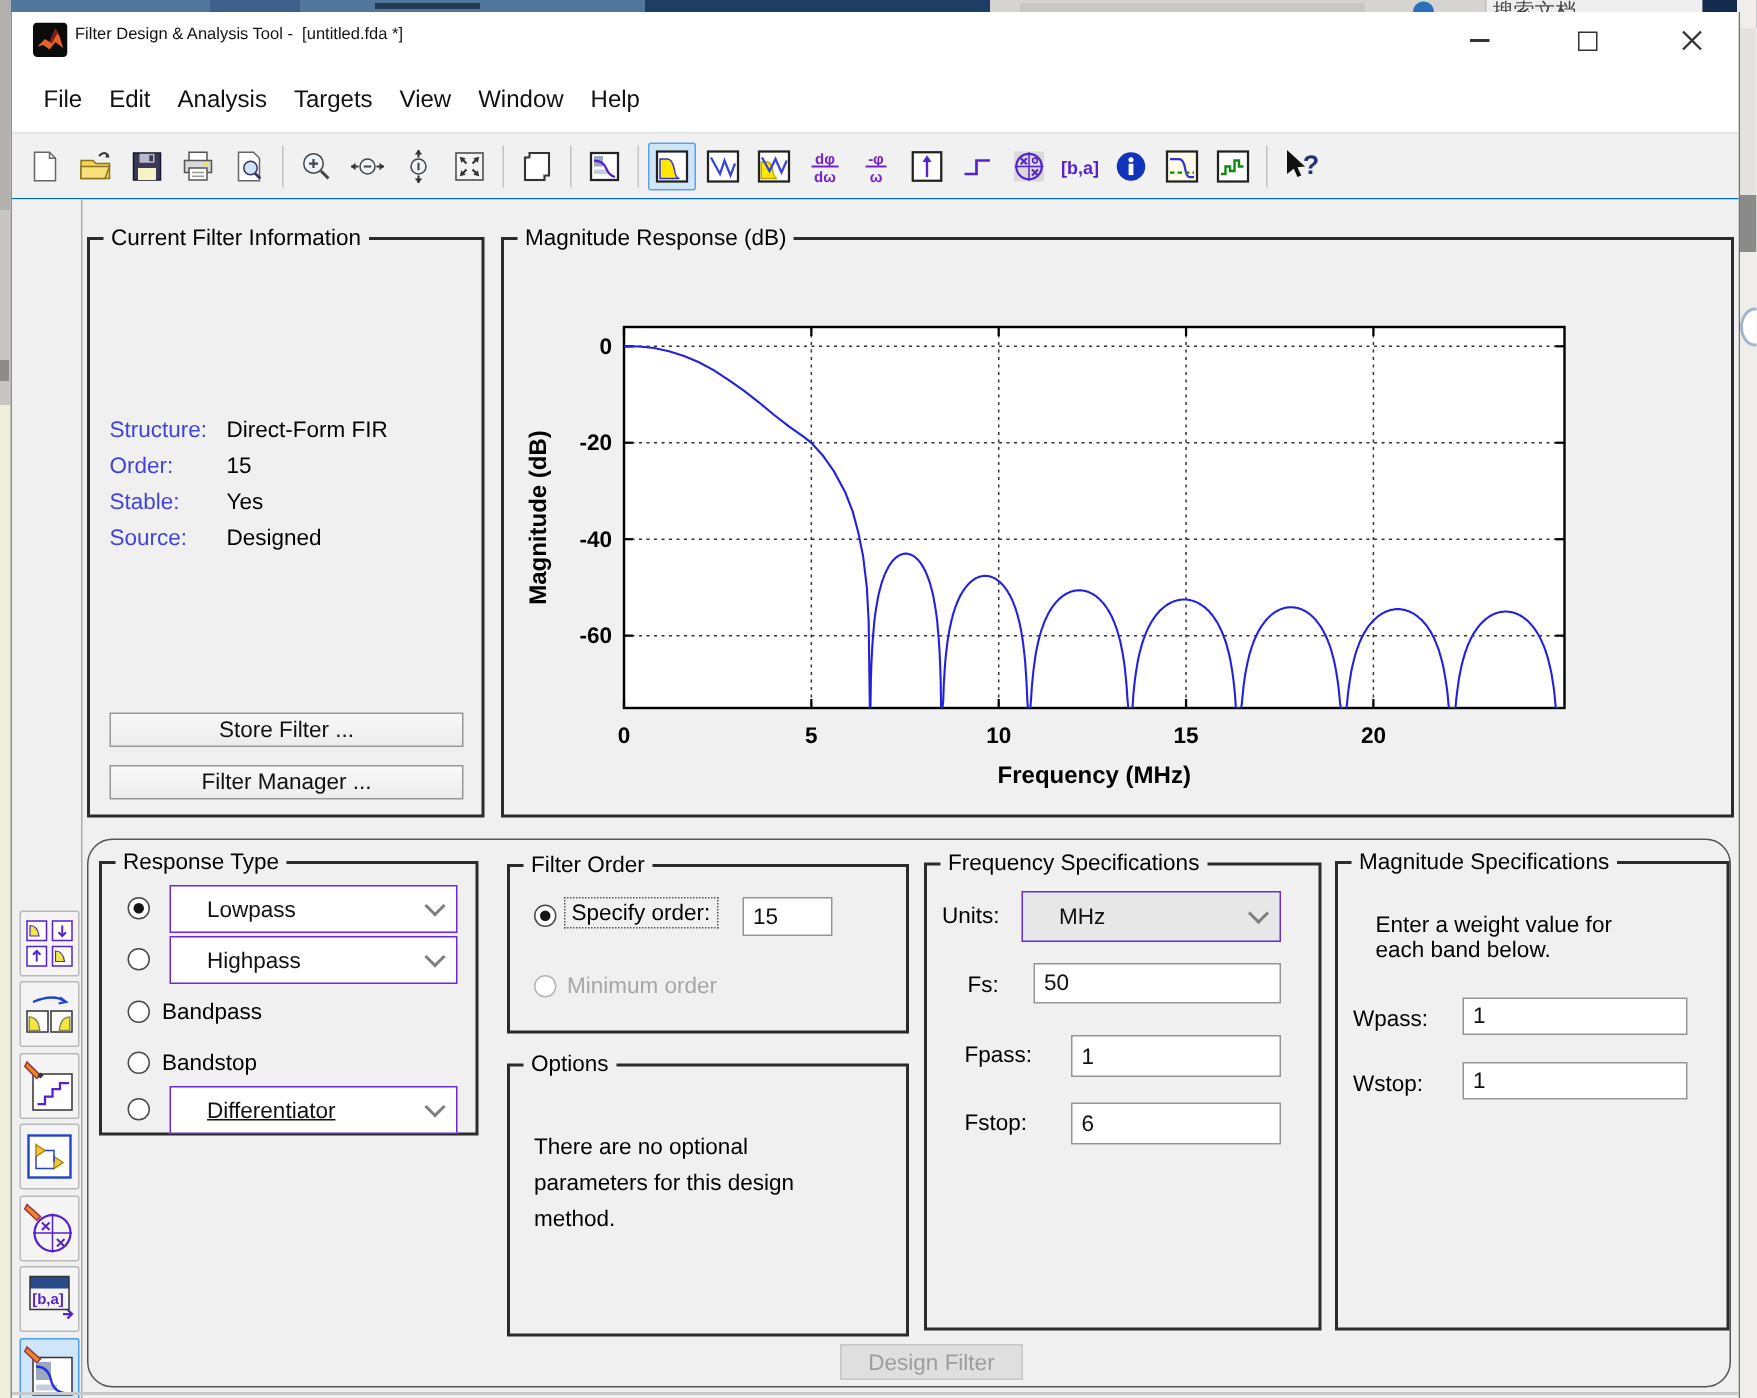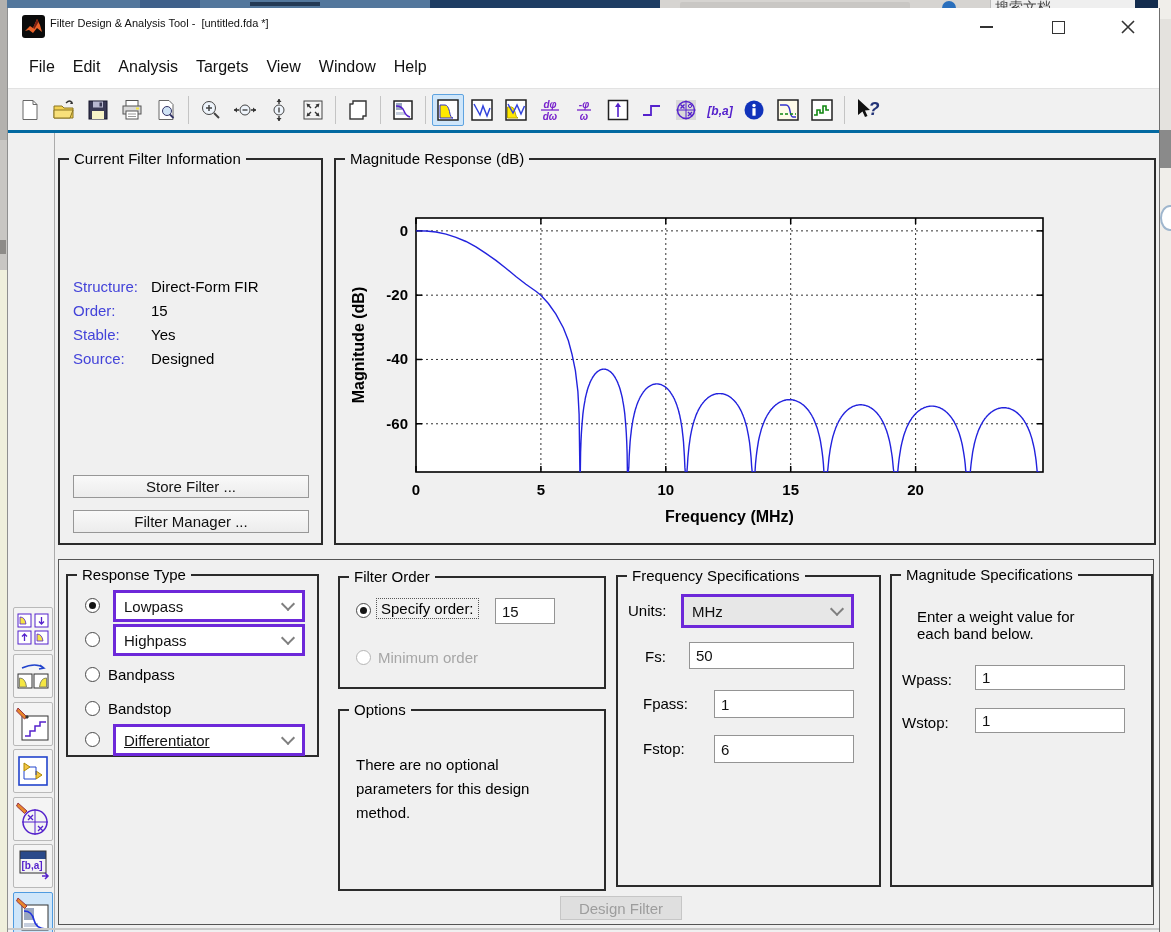--- a/index.html
+++ b/index.html
@@ -6,32 +6,32 @@
   body{width:1171px;height:932px;overflow:hidden;font-family:"Liberation Sans",sans-serif;background:#f0f0f0;position:relative;}
   .abs{position:absolute;}
   .screen{position:absolute;left:0;top:0;width:1171px;height:932px;background:#e8e6e2;}
   
   .win{position:absolute;left:7px;top:8px;width:1151px;height:924px;background:#f0f0f0;border-left:1px solid #8f8f8f;border-right:1px solid #6f6f6f;}
   .titlebar{position:absolute;left:0;top:0;width:100%;height:38px;background:#ffffff;}
   .title-text{position:absolute;left:42px;top:9px;font-size:11px;color:#111;white-space:pre;}
   .winctl{position:absolute;top:0;width:46px;height:38px;display:flex;align-items:center;justify-content:center;}
   .menubar{position:absolute;left:0;top:38px;width:100%;height:42px;background:#ffffff;display:flex;align-items:center;padding-left:12px;box-sizing:border-box;}
   .menu-item{font-size:16px;color:#111;padding:4px 9px;cursor:default;}
-  .toolbar{position:absolute;left:0;top:80px;width:100%;height:45px;background:#f1f1f1;border-top:1px solid #e2e2e2;border-bottom:3px solid #0369a1;display:flex;align-items:center;padding-left:5px;box-sizing:border-box;font-style:italic;}
+  .toolbar{position:absolute;left:0;top:80px;width:100%;height:45px;background:#f1f1f1;border-top:1px solid #e2e2e2;border-bottom:1px solid #0369a1;display:flex;align-items:center;padding-left:5px;box-sizing:border-box;}
   .tbtn{width:30px;height:30px;border:1px solid transparent;border-radius:2px;display:flex;align-items:center;justify-content:center;margin:0 1px;background:transparent;}
   .tbtn.sel{background:#cfe6fa;border:1px solid #5ea3e0;}
   .tsep{width:1px;height:28px;background:#c4c4c4;margin:0 5px;}
   
   .gbox{position:absolute;border:2px solid #2b2b2b;}
   .gtitle{position:absolute;top:-10px;left:9px;background:#f0f0f0;padding:0 5px;font-size:15px;color:#000;white-space:nowrap;}
   
   .radio{position:absolute;width:15px;height:15px;border-radius:50%;border:1px solid #4a4a4a;background:#fff;box-sizing:border-box;}
   .radio.sel::after{content:"";position:absolute;left:3px;top:3px;width:7px;height:7px;border-radius:50%;background:#151515;}
   .radio.dis{border-color:#b5b5b5;}
-  .selbox{position:absolute;background:#fff;border:3px solid #6d28d9;box-sizing:border-box;font-size:15px;color:#111;display:flex;align-items:center;padding-left:8px;}
+  .selbox{position:absolute;background:#fff;border:1px solid #6d28d9;box-sizing:border-box;font-size:15px;color:#111;display:flex;align-items:center;padding-left:24px;}
   .selbox.gray{background:#e7e7e7;}
   .chev{position:absolute;right:9px;top:50%;width:8px;height:8px;border-left:2px solid #7f7f7f;border-bottom:2px solid #7f7f7f;transform:translateY(-70%) rotate(-45deg);}
   .tinput{position:absolute;border:1px solid #949494;background:#fff;font-size:15px;color:#111;padding:1px 6px;box-sizing:border-box;font-family:"Liberation Sans",sans-serif;}
   .btn{position:absolute;background:linear-gradient(#f9f9f9,#ececec);border:1px solid #979797;font-size:15px;color:#111;display:flex;align-items:center;justify-content:center;box-sizing:border-box;}
   .btn.dis{background:#dfdfdf;border:1px solid #c6c6c6;color:#9d9d9d;}
   .lbl{position:absolute;font-size:15px;color:#000;white-space:nowrap;}
   .lbl.blue{color:#4343d9;}
   .lbl.gray{color:#a6a6a6;}
   .dotted{border:1px dotted #555;padding:1px 4px;}
   
@@ -408,21 +408,21 @@
             <line x1="80" y1="263.77215189873414" x2="86" y2="263.77215189873414" stroke="#000" stroke-width="1.5"></line>
             <line x1="707" y1="263.77215189873414" x2="701" y2="263.77215189873414" stroke="#000" stroke-width="1.5"></line>
             <text x="72" y="268.77215189873414" text-anchor="end" class="tick">-60</text>
             <rect x="80" y="58" width="627" height="254" fill="none" stroke="#000" stroke-width="1.6"></rect>
             <text x="393.5" y="362" text-anchor="middle" class="axlabel">Frequency (MHz)</text>
             <text x="28" y="185" text-anchor="middle" class="axlabel" transform="rotate(-90 28 185)">Magnitude (dB)</text>
             <polyline points="80.0,70.9 90.0,71.0 100.0,72.0 110.0,74.1 120.0,77.3 130.0,81.5 140.0,86.9 149.9,93.4 159.9,100.4 169.9,108.2 179.9,116.5 189.9,124.2 199.9,131.3 204.9,135.2 212.4,143.5 219.9,154.1 227.4,168.0 232.4,180.8 236.1,194.6 239.4,210.7 241.9,231.6 243.1,254.1 243.9,312.0 244.3,312.0 244.6,292.6 245.0,281.3 245.4,273.3 245.8,267.1 246.2,262.1 246.6,257.8 246.9,254.1 247.3,250.9 247.7,248.0 248.1,245.4 248.5,243.0 248.9,240.9 249.2,238.9 249.6,237.0 250.0,235.3 250.4,233.7 250.8,232.2 251.2,230.8 251.5,229.5 251.9,228.3 252.3,227.1 252.7,226.0 253.1,224.9 253.5,224.0 253.8,223.0 254.2,222.1 254.6,221.3 255.0,220.5 255.4,219.7 255.8,219.0 256.1,218.3 256.5,217.6 256.9,217.0 257.3,216.4 257.7,215.8 258.1,215.3 258.4,214.8 258.8,214.3 259.2,213.8 259.6,213.4 260.0,213.0 260.4,212.6 260.8,212.2 261.1,211.9 261.5,211.6 261.9,211.3 262.3,211.0 262.7,210.8 263.1,210.5 263.4,210.3 263.8,210.1 264.2,209.9 264.6,209.8 265.0,209.6 265.4,209.5 265.7,209.4 266.1,209.3 266.5,209.2 266.9,209.2 267.3,209.1 267.7,209.1 268.0,209.1 268.4,209.1 268.8,209.2 269.2,209.2 269.6,209.3 270.0,209.4 270.3,209.5 270.7,209.6 271.1,209.8 271.5,209.9 271.9,210.1 272.3,210.3 272.6,210.5 273.0,210.8 273.4,211.0 273.8,211.3 274.2,211.6 274.6,211.9 274.9,212.2 275.3,212.6 275.7,213.0 276.1,213.4 276.5,213.8 276.9,214.3 277.3,214.8 277.6,215.3 278.0,215.8 278.4,216.4 278.8,217.0 279.2,217.6 279.6,218.3 279.9,219.0 280.3,219.7 280.7,220.5 281.1,221.3 281.5,222.1 281.9,223.0 282.2,224.0 282.6,224.9 283.0,226.0 283.4,227.1 283.8,228.3 284.2,229.5 284.5,230.8 284.9,232.2 285.3,233.7 285.7,235.3 286.1,237.0 286.5,238.9 286.8,240.9 287.2,243.0 287.6,245.4 288.0,248.0 288.4,250.9 288.8,254.1 289.1,257.8 289.5,262.1 289.9,267.1 290.3,273.3 290.7,281.3 291.1,292.6 291.4,312.0 291.8,312.0 292.3,312.0 292.8,307.4 293.2,296.1 293.7,288.1 294.1,281.9 294.6,276.8 295.1,272.6 295.5,268.9 296.0,265.7 296.5,262.8 296.9,260.2 297.4,257.8 297.9,255.6 298.3,253.7 298.8,251.8 299.2,250.1 299.7,248.5 300.2,247.0 300.6,245.6 301.1,244.3 301.6,243.1 302.0,241.9 302.5,240.8 303.0,239.7 303.4,238.7 303.9,237.8 304.3,236.9 304.8,236.1 305.3,235.3 305.7,234.5 306.2,233.8 306.7,233.1 307.1,232.4 307.6,231.8 308.1,231.2 308.5,230.6 309.0,230.1 309.4,229.6 309.9,229.1 310.4,228.6 310.8,228.2 311.3,227.8 311.8,227.4 312.2,227.0 312.7,226.7 313.2,226.4 313.6,226.1 314.1,225.8 314.5,225.5 315.0,225.3 315.5,225.1 315.9,224.9 316.4,224.7 316.9,224.5 317.3,224.4 317.8,224.3 318.3,224.2 318.7,224.1 319.2,224.0 319.6,224.0 320.1,223.9 320.6,223.9 321.0,223.9 321.5,223.9 322.0,224.0 322.4,224.0 322.9,224.1 323.4,224.2 323.8,224.3 324.3,224.4 324.7,224.5 325.2,224.7 325.7,224.9 326.1,225.1 326.6,225.3 327.1,225.5 327.5,225.8 328.0,226.1 328.5,226.4 328.9,226.7 329.4,227.0 329.8,227.4 330.3,227.8 330.8,228.2 331.2,228.6 331.7,229.1 332.2,229.6 332.6,230.1 333.1,230.6 333.6,231.2 334.0,231.8 334.5,232.4 334.9,233.1 335.4,233.8 335.9,234.5 336.3,235.3 336.8,236.1 337.3,236.9 337.7,237.8 338.2,238.7 338.7,239.7 339.1,240.8 339.6,241.9 340.0,243.1 340.5,244.3 341.0,245.6 341.4,247.0 341.9,248.5 342.4,250.1 342.8,251.8 343.3,253.7 343.8,255.6 344.2,257.8 344.7,260.2 345.1,262.8 345.6,265.7 346.1,268.9 346.5,272.6 347.0,276.8 347.5,281.9 347.9,288.1 348.4,296.1 348.9,307.4 349.3,312.0 349.8,312.0 350.3,312.0 350.9,312.0 351.4,305.8 351.9,297.8 352.5,291.5 353.0,286.5 353.6,282.2 354.1,278.5 354.6,275.3 355.2,272.4 355.7,269.8 356.3,267.4 356.8,265.3 357.3,263.3 357.9,261.5 358.4,259.7 359.0,258.2 359.5,256.7 360.0,255.3 360.6,253.9 361.1,252.7 361.7,251.5 362.2,250.4 362.7,249.4 363.3,248.4 363.8,247.4 364.4,246.6 364.9,245.7 365.4,244.9 366.0,244.1 366.5,243.4 367.1,242.7 367.6,242.1 368.1,241.4 368.7,240.8 369.2,240.3 369.7,239.7 370.3,239.2 370.8,238.7 371.4,238.3 371.9,237.8 372.4,237.4 373.0,237.0 373.5,236.7 374.1,236.3 374.6,236.0 375.1,235.7 375.7,235.4 376.2,235.2 376.8,235.0 377.3,234.7 377.8,234.5 378.4,234.4 378.9,234.2 379.5,234.0 380.0,233.9 380.5,233.8 381.1,233.7 381.6,233.7 382.2,233.6 382.7,233.6 383.2,233.6 383.8,233.6 384.3,233.6 384.9,233.6 385.4,233.7 385.9,233.7 386.5,233.8 387.0,233.9 387.6,234.0 388.1,234.2 388.6,234.4 389.2,234.5 389.7,234.7 390.3,235.0 390.8,235.2 391.3,235.4 391.9,235.7 392.4,236.0 393.0,236.3 393.5,236.7 394.0,237.0 394.6,237.4 395.1,237.8 395.6,238.3 396.2,238.7 396.7,239.2 397.3,239.7 397.8,240.3 398.3,240.8 398.9,241.4 399.4,242.1 400.0,242.7 400.5,243.4 401.0,244.1 401.6,244.9 402.1,245.7 402.7,246.6 403.2,247.4 403.7,248.4 404.3,249.4 404.8,250.4 405.4,251.5 405.9,252.7 406.4,253.9 407.0,255.3 407.5,256.7 408.1,258.2 408.6,259.7 409.1,261.5 409.7,263.3 410.2,265.3 410.8,267.4 411.3,269.8 411.8,272.4 412.4,275.3 412.9,278.5 413.5,282.2 414.0,286.5 414.5,291.5 415.1,297.8 415.6,305.8 416.2,312.0 416.7,312.0 417.2,312.0 417.8,312.0 418.4,312.0 419.0,311.9 419.5,303.9 420.1,297.7 420.7,292.6 421.3,288.3 421.9,284.6 422.4,281.4 423.0,278.5 423.6,275.9 424.2,273.6 424.8,271.4 425.3,269.4 425.9,267.6 426.5,265.9 427.1,264.3 427.7,262.8 428.2,261.4 428.8,260.1 429.4,258.8 430.0,257.6 430.6,256.5 431.1,255.5 431.7,254.5 432.3,253.6 432.9,252.7 433.5,251.8 434.0,251.0 434.6,250.2 435.2,249.5 435.8,248.8 436.4,248.2 436.9,247.5 437.5,246.9 438.1,246.4 438.7,245.8 439.3,245.3 439.8,244.8 440.4,244.4 441.0,244.0 441.6,243.5 442.2,243.2 442.7,242.8 443.3,242.5 443.9,242.1 444.5,241.8 445.0,241.6 445.6,241.3 446.2,241.1 446.8,240.8 447.4,240.6 447.9,240.5 448.5,240.3 449.1,240.2 449.7,240.0 450.3,239.9 450.8,239.8 451.4,239.8 452.0,239.7 452.6,239.7 453.2,239.7 453.7,239.7 454.3,239.7 454.9,239.7 455.5,239.8 456.1,239.8 456.6,239.9 457.2,240.0 457.8,240.2 458.4,240.3 459.0,240.5 459.5,240.6 460.1,240.8 460.7,241.1 461.3,241.3 461.9,241.6 462.4,241.8 463.0,242.1 463.6,242.5 464.2,242.8 464.8,243.2 465.3,243.5 465.9,244.0 466.5,244.4 467.1,244.8 467.7,245.3 468.2,245.8 468.8,246.4 469.4,246.9 470.0,247.5 470.5,248.2 471.1,248.8 471.7,249.5 472.3,250.2 472.9,251.0 473.4,251.8 474.0,252.7 474.6,253.6 475.2,254.5 475.8,255.5 476.3,256.5 476.9,257.6 477.5,258.8 478.1,260.1 478.7,261.4 479.2,262.8 479.8,264.3 480.4,265.9 481.0,267.6 481.6,269.4 482.1,271.4 482.7,273.6 483.3,275.9 483.9,278.5 484.5,281.4 485.0,284.6 485.6,288.3 486.2,292.6 486.8,297.7 487.4,303.9 487.9,311.9 488.5,312.0 489.1,312.0 489.7,312.0 490.2,312.0 490.8,312.0 491.4,312.0 491.9,309.0 492.5,302.8 493.0,297.7 493.6,293.5 494.1,289.8 494.7,286.6 495.3,283.7 495.8,281.1 496.4,278.7 496.9,276.5 497.5,274.6 498.1,272.7 498.6,271.0 499.2,269.4 499.7,267.9 500.3,266.5 500.9,265.2 501.4,264.0 502.0,262.8 502.5,261.7 503.1,260.6 503.7,259.6 504.2,258.7 504.8,257.8 505.3,257.0 505.9,256.2 506.5,255.4 507.0,254.7 507.6,254.0 508.1,253.3 508.7,252.7 509.3,252.1 509.8,251.5 510.4,251.0 510.9,250.5 511.5,250.0 512.1,249.5 512.6,249.1 513.2,248.7 513.7,248.3 514.3,247.9 514.9,247.6 515.4,247.3 516.0,247.0 516.5,246.7 517.1,246.4 517.7,246.2 518.2,246.0 518.8,245.8 519.3,245.6 519.9,245.4 520.4,245.3 521.0,245.2 521.6,245.1 522.1,245.0 522.7,244.9 523.2,244.9 523.8,244.8 524.4,244.8 524.9,244.8 525.5,244.8 526.0,244.9 526.6,244.9 527.2,245.0 527.7,245.1 528.3,245.2 528.8,245.3 529.4,245.4 530.0,245.6 530.5,245.8 531.1,246.0 531.6,246.2 532.2,246.4 532.8,246.7 533.3,247.0 533.9,247.3 534.4,247.6 535.0,247.9 535.6,248.3 536.1,248.7 536.7,249.1 537.2,249.5 537.8,250.0 538.4,250.5 538.9,251.0 539.5,251.5 540.0,252.1 540.6,252.7 541.2,253.3 541.7,254.0 542.3,254.7 542.8,255.4 543.4,256.2 544.0,257.0 544.5,257.8 545.1,258.7 545.6,259.6 546.2,260.6 546.7,261.7 547.3,262.8 547.9,264.0 548.4,265.2 549.0,266.5 549.5,267.9 550.1,269.4 550.7,271.0 551.2,272.7 551.8,274.6 552.3,276.5 552.9,278.7 553.5,281.1 554.0,283.7 554.6,286.6 555.1,289.8 555.7,293.5 556.3,297.7 556.8,302.8 557.4,309.0 557.9,312.0 558.5,312.0 559.1,312.0 559.6,312.0 560.2,312.0 560.8,312.0 561.4,312.0 561.9,310.3 562.5,304.1 563.1,299.0 563.7,294.8 564.3,291.1 564.8,287.8 565.4,285.0 566.0,282.4 566.6,280.0 567.2,277.8 567.7,275.8 568.3,274.0 568.9,272.3 569.5,270.7 570.0,269.2 570.6,267.8 571.2,266.5 571.8,265.2 572.4,264.1 572.9,263.0 573.5,261.9 574.1,260.9 574.7,260.0 575.3,259.1 575.8,258.2 576.4,257.4 577.0,256.7 577.6,255.9 578.2,255.3 578.7,254.6 579.3,254.0 579.9,253.4 580.5,252.8 581.1,252.3 581.6,251.8 582.2,251.3 582.8,250.8 583.4,250.4 584.0,250.0 584.5,249.6 585.1,249.2 585.7,248.9 586.3,248.6 586.9,248.3 587.4,248.0 588.0,247.7 588.6,247.5 589.2,247.3 589.8,247.1 590.3,246.9 590.9,246.7 591.5,246.6 592.1,246.5 592.7,246.4 593.2,246.3 593.8,246.2 594.4,246.1 595.0,246.1 595.5,246.1 596.1,246.1 596.7,246.1 597.3,246.1 597.9,246.2 598.4,246.3 599.0,246.4 599.6,246.5 600.2,246.6 600.8,246.7 601.3,246.9 601.9,247.1 602.5,247.3 603.1,247.5 603.7,247.7 604.2,248.0 604.8,248.3 605.4,248.6 606.0,248.9 606.6,249.2 607.1,249.6 607.7,250.0 608.3,250.4 608.9,250.8 609.5,251.3 610.0,251.8 610.6,252.3 611.2,252.8 611.8,253.4 612.4,254.0 612.9,254.6 613.5,255.3 614.1,255.9 614.7,256.7 615.3,257.4 615.8,258.2 616.4,259.1 617.0,260.0 617.6,260.9 618.2,261.9 618.7,263.0 619.3,264.1 619.9,265.2 620.5,266.5 621.0,267.8 621.6,269.2 622.2,270.7 622.8,272.3 623.4,274.0 623.9,275.8 624.5,277.8 625.1,280.0 625.7,282.4 626.3,285.0 626.8,287.8 627.4,291.1 628.0,294.8 628.6,299.0 629.2,304.1 629.7,310.3 630.3,312.0 630.9,312.0 631.5,312.0 632.1,312.0 632.6,312.0 633.2,312.0 633.8,312.0 634.3,311.9 634.9,305.7 635.5,300.6 636.1,296.4 636.6,292.7 637.2,289.4 637.8,286.6 638.3,284.0 638.9,281.6 639.5,279.4 640.1,277.4 640.6,275.6 641.2,273.9 641.8,272.3 642.3,270.8 642.9,269.4 643.5,268.1 644.1,266.9 644.6,265.7 645.2,264.6 645.8,263.5 646.3,262.5 646.9,261.6 647.5,260.7 648.1,259.9 648.6,259.0 649.2,258.3 649.8,257.6 650.3,256.9 650.9,256.2 651.5,255.6 652.1,255.0 652.6,254.4 653.2,253.9 653.8,253.4 654.3,252.9 654.9,252.4 655.5,252.0 656.1,251.6 656.6,251.2 657.2,250.8 657.8,250.5 658.4,250.2 658.9,249.9 659.5,249.6 660.1,249.3 660.6,249.1 661.2,248.9 661.8,248.7 662.4,248.5 662.9,248.3 663.5,248.2 664.1,248.1 664.6,248.0 665.2,247.9 665.8,247.8 666.4,247.8 666.9,247.7 667.5,247.7 668.1,247.7 668.6,247.7 669.2,247.8 669.8,247.8 670.4,247.9 670.9,248.0 671.5,248.1 672.1,248.2 672.6,248.3 673.2,248.5 673.8,248.7 674.4,248.9 674.9,249.1 675.5,249.3 676.1,249.6 676.6,249.9 677.2,250.2 677.8,250.5 678.4,250.8 678.9,251.2 679.5,251.6 680.1,252.0 680.6,252.4 681.2,252.9 681.8,253.4 682.4,253.9 682.9,254.4 683.5,255.0 684.1,255.6 684.6,256.2 685.2,256.9 685.8,257.6 686.4,258.3 686.9,259.0 687.5,259.9 688.1,260.7 688.6,261.6 689.2,262.5 689.8,263.5 690.4,264.6 690.9,265.7 691.5,266.9 692.1,268.1 692.6,269.4 693.2,270.8 693.8,272.3 694.4,273.9 694.9,275.6 695.5,277.4 696.1,279.4 696.6,281.6 697.2,284.0 697.8,286.6 698.4,289.4 698.9,292.7 699.5,296.4 700.1,300.6 700.6,305.7 701.2,311.9 701.8,312.0 702.4,312.0 702.9,312.0 703.5,312.0" fill="none" stroke="#2222dd" stroke-width="1.4" clip-path="url(#plotclip)"></polyline>
           </svg>
       </div>
 
-      <div class="gbox" style="left:50px;top:426px;width:1094px;height:364px;border-width:1px;border-color:#555;">
+      <div class="gbox" style="left:50px;top:426px;width:1094px;height:364px;border-width:1px;border-color:#555;border-radius:17px;">
 
         <div class="gbox" style="left:7px;top:14px;width:249px;height:179px;">
           <span class="gtitle">Response Type</span>
           <div class="radio sel" style="left:17px;top:22px;"></div>
           <div class="selbox" style="left:45px;top:14px;width:192px;height:32px;">
             <span>Lowpass</span>
             <span class="chev"></span>
           </div>
           <div class="radio" style="left:17px;top:56px;"></div>
           <div class="selbox" style="left:45px;top:48px;width:192px;height:32px;">

